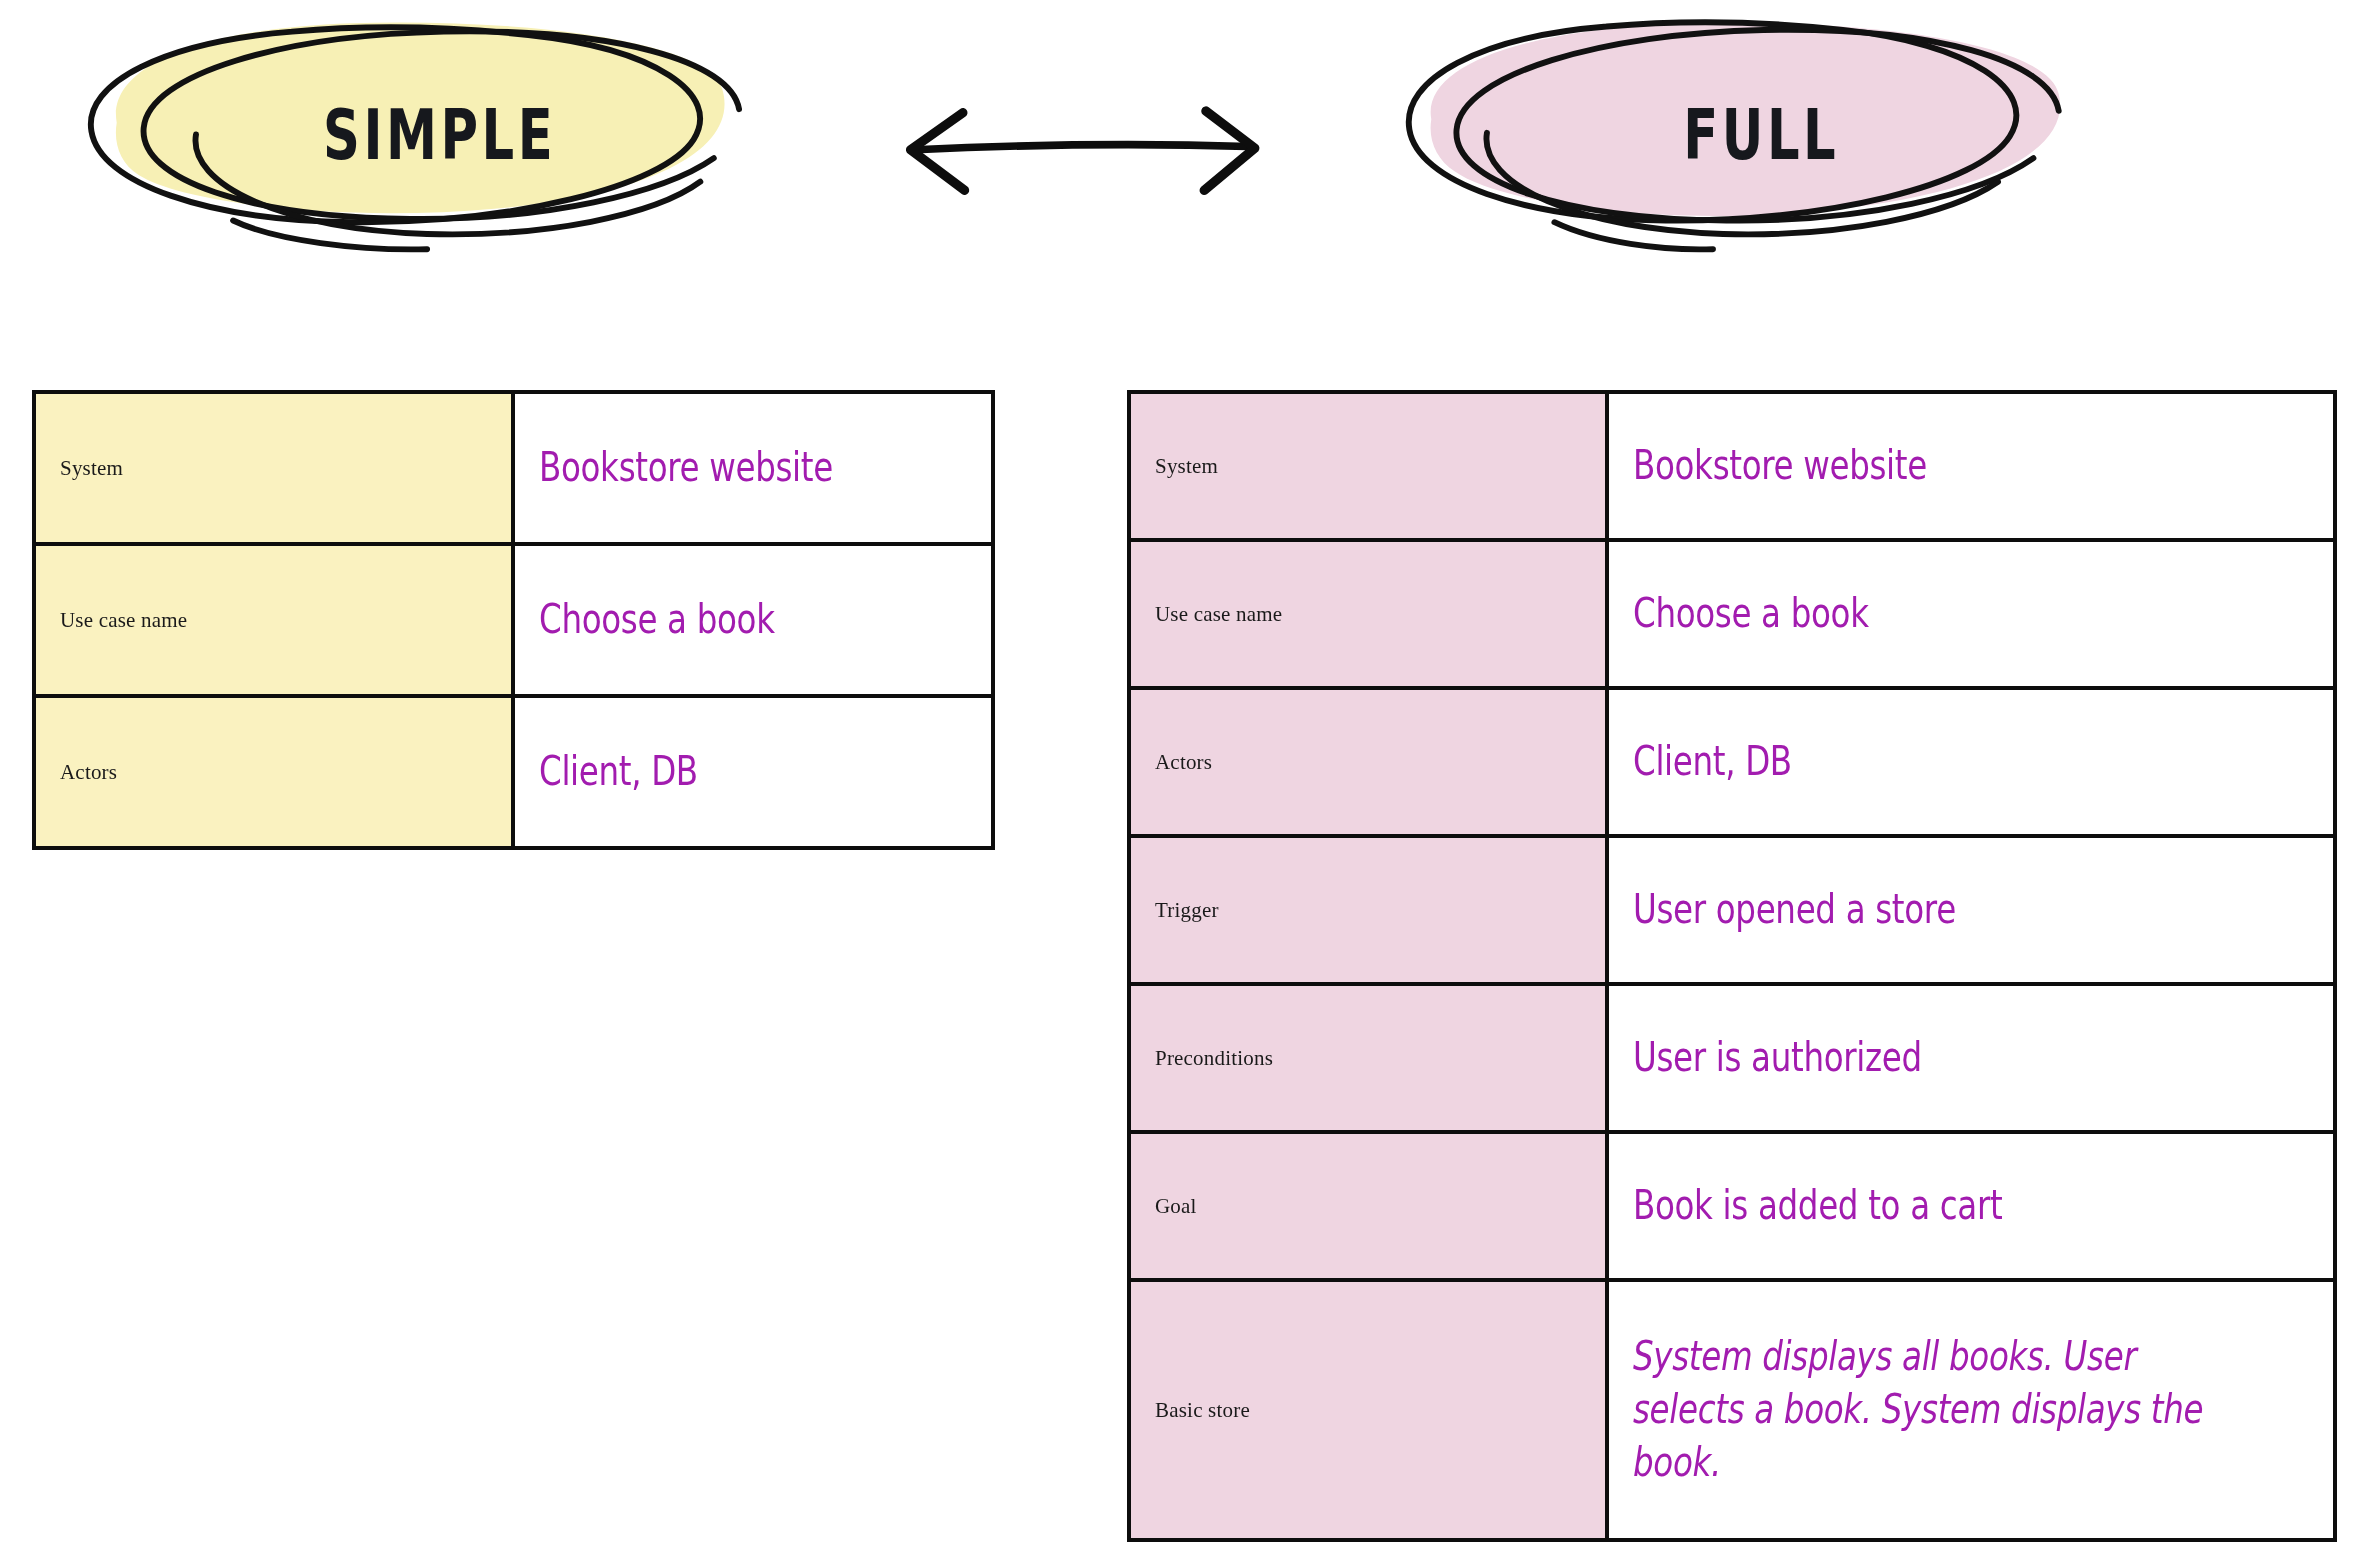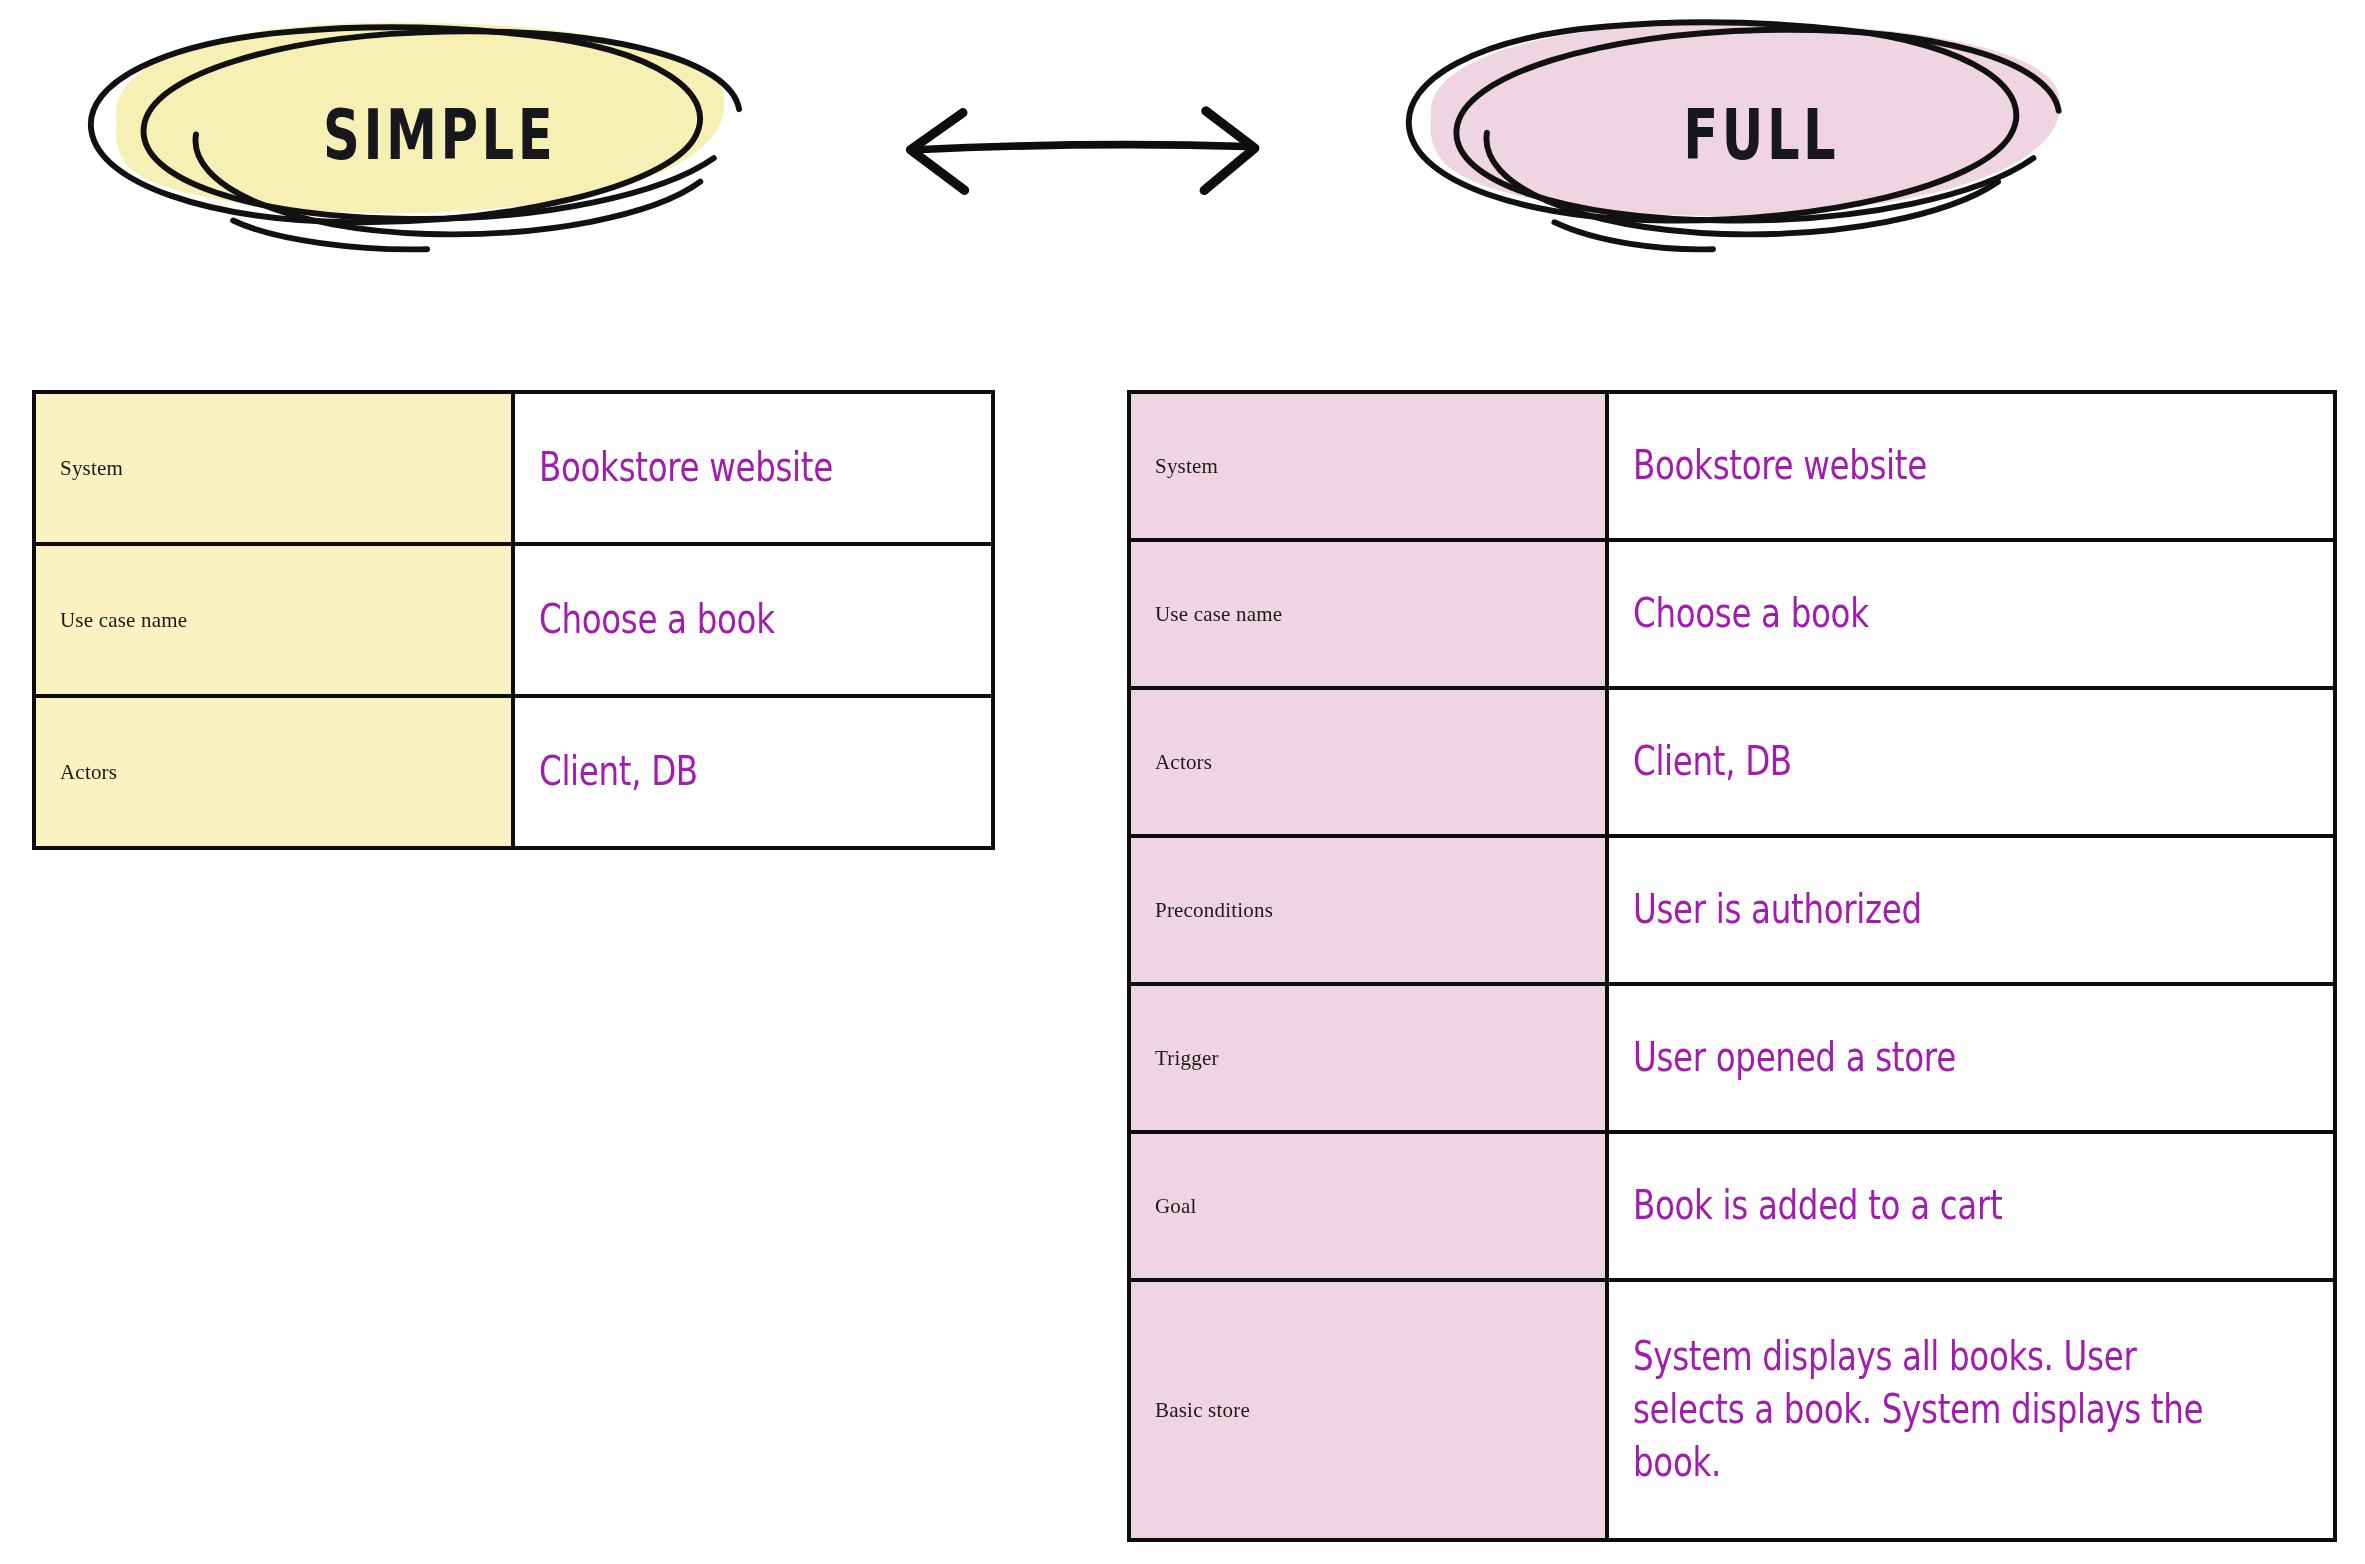--- a/index.html
+++ b/index.html
@@ -110,21 +110,21 @@
 
   
   #table-full {
     left: 1127px;
     top: 390px;
     width: 1210px;
   }
   #table-full td.label { background: #EFD5E1; width: 426px; }
   #table-full tr { height: 148px; }
   #table-full tr.tall { height: 260px; }
-  #table-full td.value.multiline { padding-top: 5px; padding-bottom: 5px; }
+  #table-full td.value.multiline { padding-top: 5px; padding-bottom: 5px; font-style: italic; }
 </style>
 </head>
 <body>
 
 <div class="badge" id="badge-simple">
   <svg viewBox="0 0 860 300" xmlns="http://www.w3.org/2000/svg">
 
     <path d="M 52 136 C 40 70 150 24 330 18 C 520 12 752 36 770 96 C 790 162 700 220 500 238 C 320 254 132 232 78 198 C 56 184 48 160 52 136 Z" fill="#F7F0B5"></path>
 
     <path d="M 260 28 C 110 40 12 88 22 146 C 32 208 160 252 330 254 C 520 256 700 212 736 156 C 770 102 690 48 540 32 C 448 22 350 20 260 28" fill="none" stroke="#111111" stroke-width="7" stroke-linecap="round"></path>
@@ -181,26 +181,26 @@
     </tr>
     <tr>
       <td class="label">Use case name</td>
       <td class="value"><span class="hw">Choose a book</span></td>
     </tr>
     <tr>
       <td class="label">Actors</td>
       <td class="value"><span class="hw">Client, DB</span></td>
     </tr>
     <tr>
+      <td class="label">Trigger</td>
+      <td class="value"><span class="hw">User opened a store</span></td>
+    </tr>
+    <tr>
       <td class="label">Preconditions</td>
       <td class="value"><span class="hw">User is authorized</span></td>
-    </tr>
-    <tr>
-      <td class="label">Trigger</td>
-      <td class="value"><span class="hw">User opened a store</span></td>
     </tr>
     <tr>
       <td class="label">Goal</td>
       <td class="value"><span class="hw">Book is added to a cart</span></td>
     </tr>
     <tr class="tall">
       <td class="label">Basic store</td>
       <td class="value multiline"><span class="hw">System displays all books. User selects a book. System displays the book.</span></td>
     </tr>
   </tbody>

